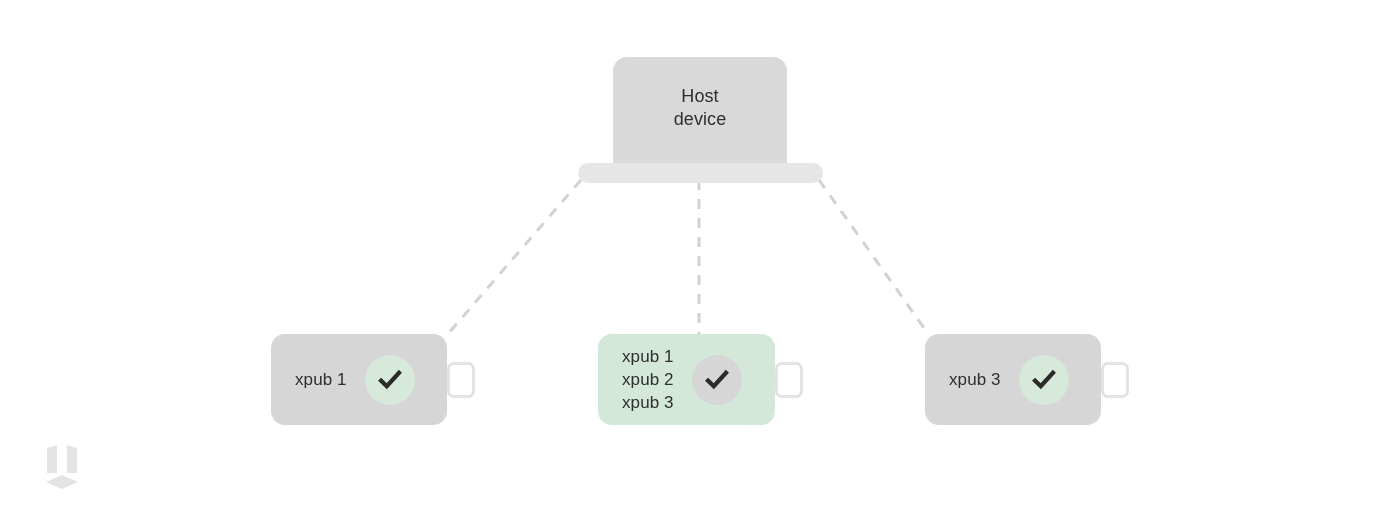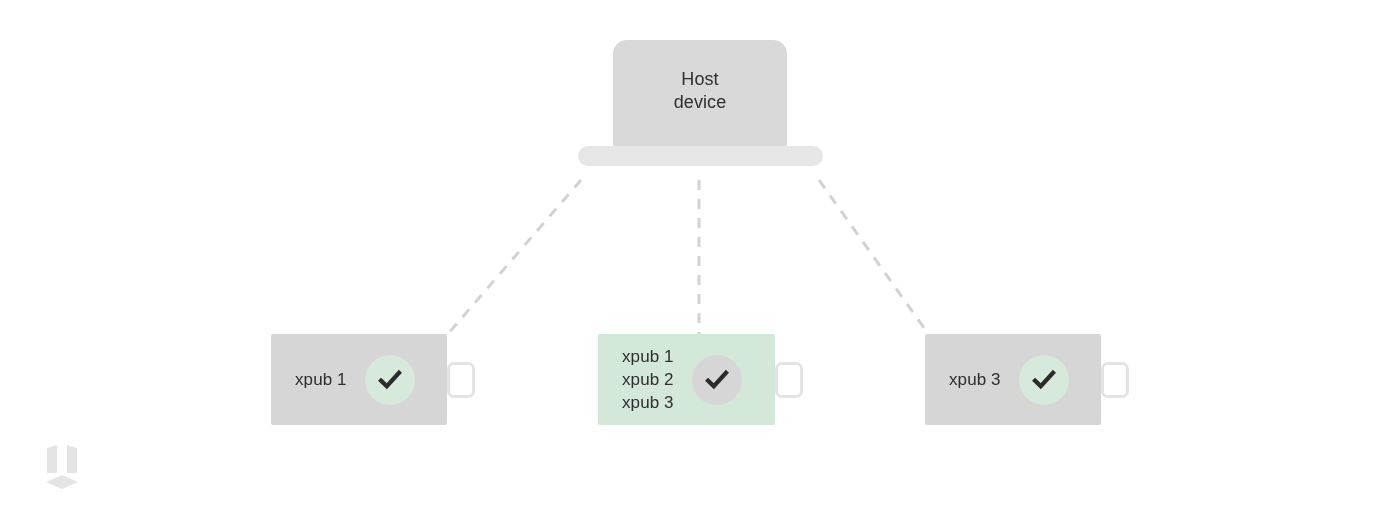--- a/index.html
+++ b/index.html
@@ -27,21 +27,21 @@
     top: 0;
     width: 1400px;
     height: 525px;
     pointer-events: none;
   }
 
   
   #host-device {
     position: absolute;
     left: 578px;
-    top: 40px;
+    top: 57px;
     width: 245px;
     height: 126px;
   }
   #host-screen {
     position: absolute;
     left: 35px;
     top: 0px;
     width: 174px;
     height: 111px;
     background: #d9d9d9;
@@ -66,21 +66,21 @@
     width: 245px;
     height: 20px;
     background: #e6e6e6;
     border-radius: 10px;
   }
 
   
   .device-card {
     position: absolute;
     height: 91px;
-    border-radius: 2px;
+    border-radius: 14px;
     box-sizing: border-box;
     display: flex;
     align-items: center;
   }
   .card-grey { background: #d6d6d6; }
   .card-green { background: #d4e8da; }
 
   .card-inner {
     display: flex;
     align-items: center;

